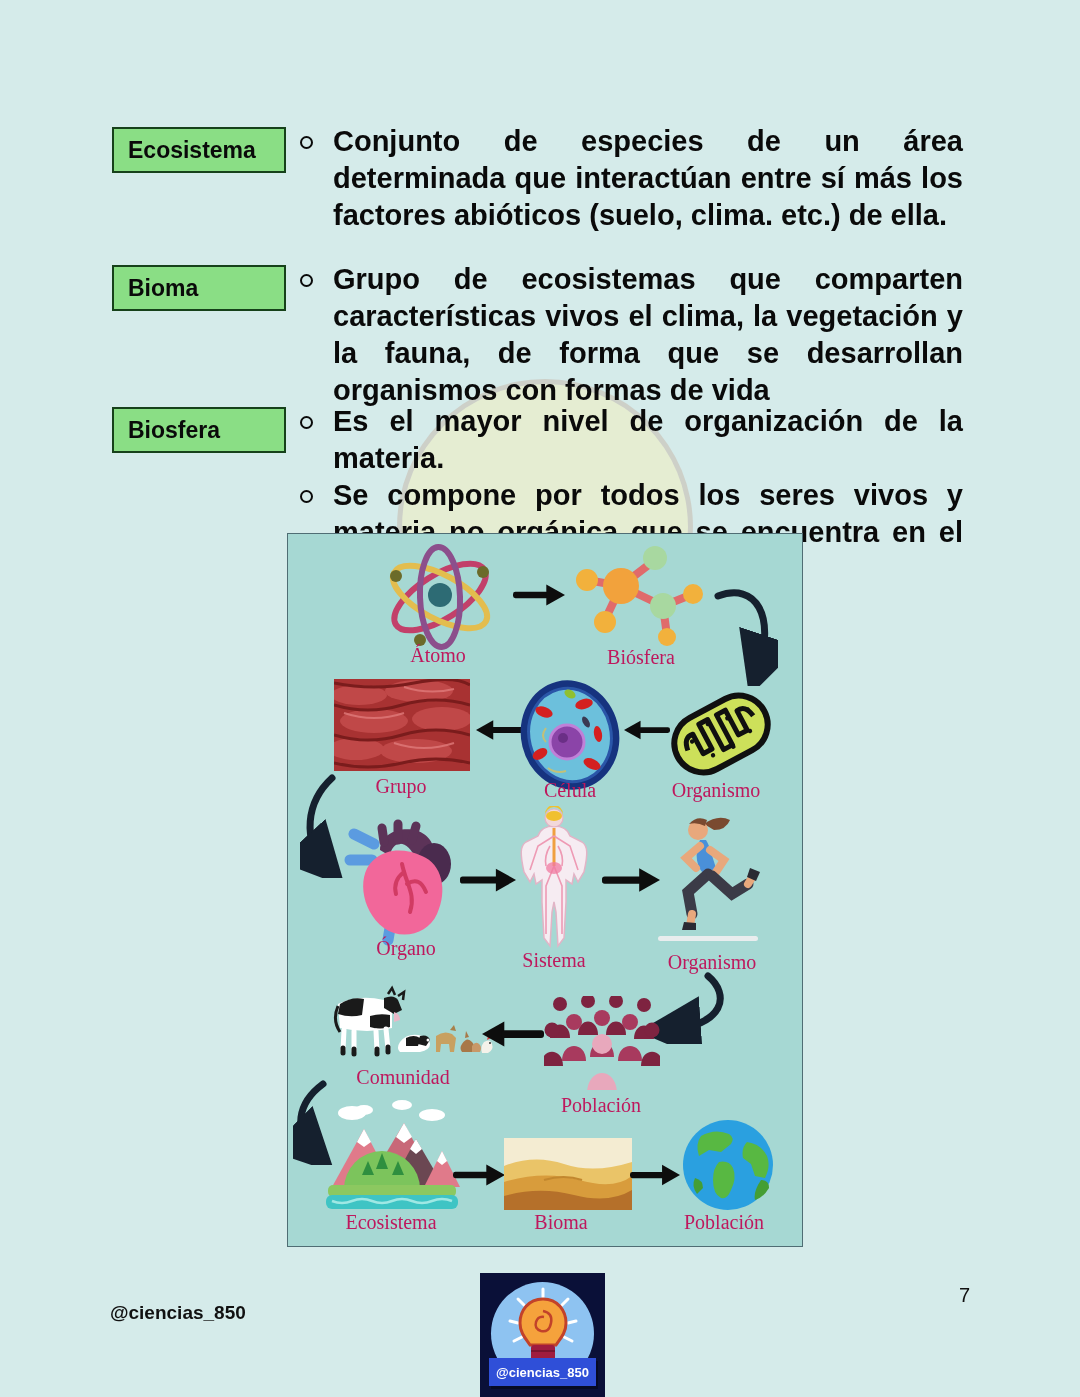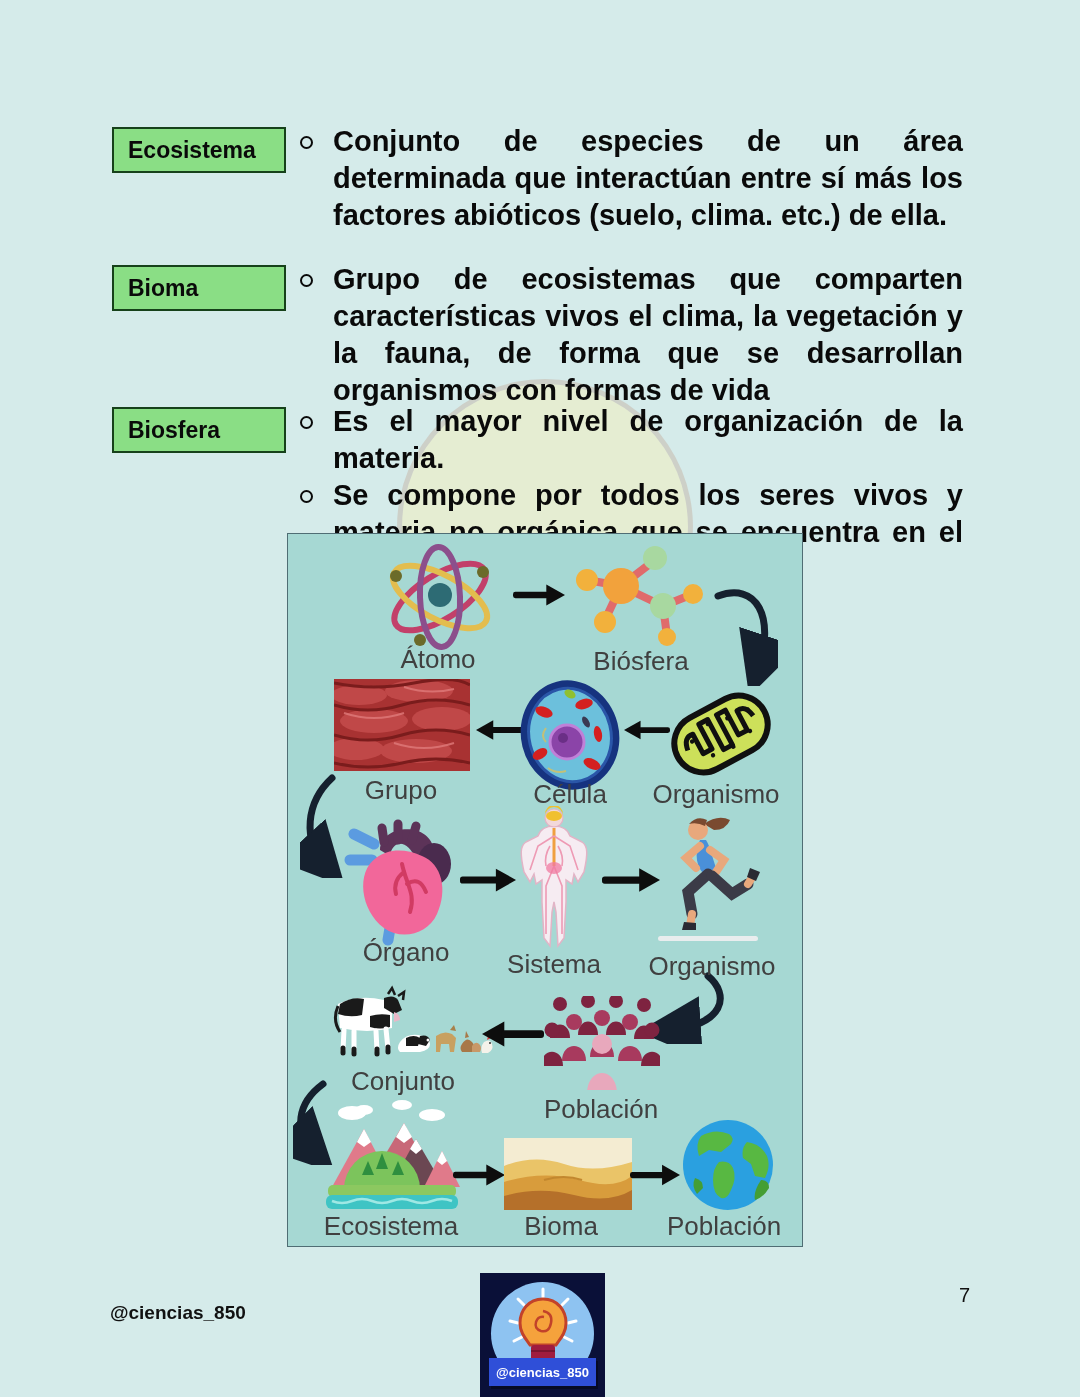--- a/index.html
+++ b/index.html
@@ -20,22 +20,22 @@
   .bullet{display:flex;align-items:flex-start;}
   .bullet .marker{width:13px;height:13px;border:2.5px solid #0a0a0a;border-radius:50%;
     box-sizing:border-box;margin:13px 6px 0 0;flex-shrink:0;}
   .bullet p{margin:0 0 0 14px;width:630px;font-size:29px;line-height:37px;font-weight:bold;
     color:#0a0a0a;text-align:justify;}
 
   
   .panel{position:absolute;left:287px;top:533px;width:516px;height:714px;background:#a6d8d3;
     border:1.5px solid #4f6d74;box-sizing:border-box;z-index:2;}
   .abs{position:absolute;}
-  .dlabel{position:absolute;transform:translateX(-50%);color:#404040;font-size:26px;
-    font-family:Liberation Sans, sans-serif;white-space:nowrap;z-index:3;}
+  .dlabel{position:absolute;transform:translateX(-50%);color:#be185d;font-size:20px;
+    font-family:Liberation Serif, serif;white-space:nowrap;z-index:3;}
 
   
   .handle{position:absolute;left:110px;top:1302px;font-size:19px;font-weight:bold;color:#111;z-index:1;}
   .pagenum{position:absolute;left:930px;top:1284px;width:40px;text-align:right;font-size:20px;color:#111;z-index:1;}
   .logo{position:absolute;left:480px;top:1273px;width:125px;height:124px;background:#0a1038;z-index:3;}
   .logo .disc{position:absolute;left:11px;top:9px;width:103px;height:103px;border-radius:50%;background:#8ec3f1;}
   .logo .banner{position:absolute;left:9px;top:85px;width:107px;height:28px;background:#2f4fd8;
     box-shadow:2px 3px 0 rgba(0,0,0,0.35);display:flex;align-items:center;justify-content:center;}
   .logo .banner span{color:#fff;font-size:13px;font-weight:bold;}
   svg{display:block;}
@@ -382,21 +382,21 @@
           </g>
       </g>
       <g fill="#e8a8bc">
         <g transform="translate(58,48)">
             <circle r="10"></circle>
             <path d="M-15,42 C-15,14 15,14 15,42 Z" transform="translate(0,8)"></path>
           </g>
       </g>
     </svg>
 
-    <div class="dlabel" style="left:115px;top:532px">Conjunto</div>
+    <div class="dlabel" style="left:115px;top:532px">Comunidad</div>
     <div class="dlabel" style="left:313px;top:560px">Población</div>
 
     <svg class="abs" style="left:5px;top:545px" width="46" height="86" viewBox="0 0 46 86">
       <defs>
           <marker id="mD" markerWidth="9" markerHeight="9" refX="5" refY="4.5" orient="auto">
             <path d="M0,0 L9,4.5 L0,9 z" fill="#15202e"></path>
           </marker>
         </defs>
       <path d="M30,5 C4,24 0,52 22,74" fill="none" stroke="#15202e" stroke-width="7" stroke-linecap="round" marker-end="url(#mD)"></path>
     </svg>

